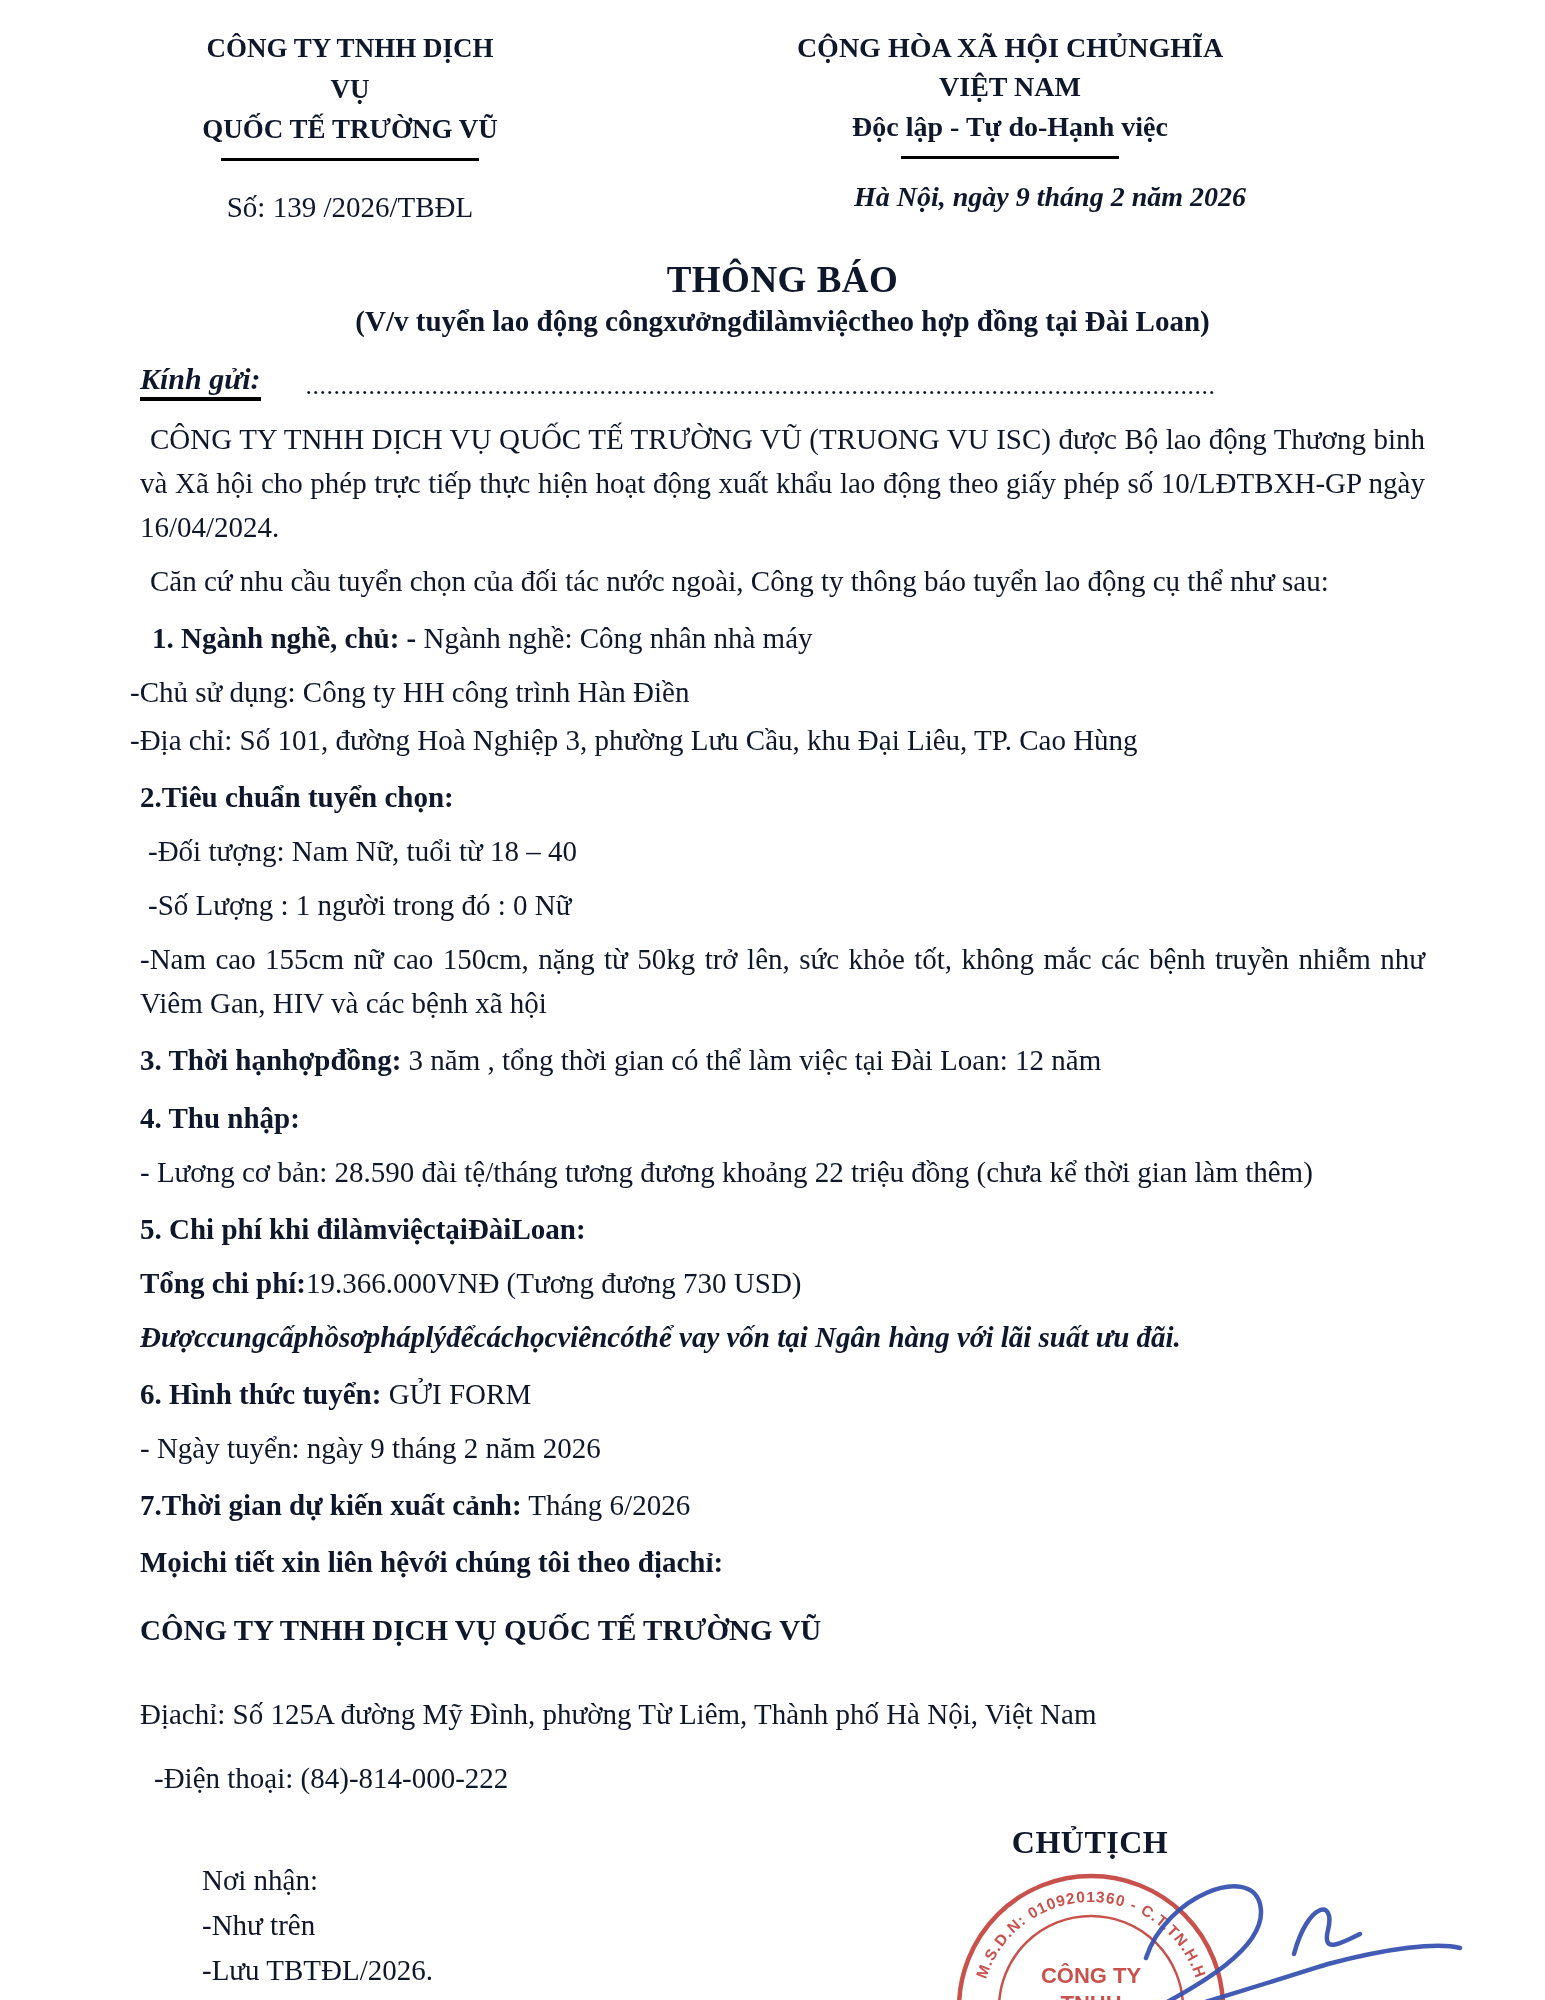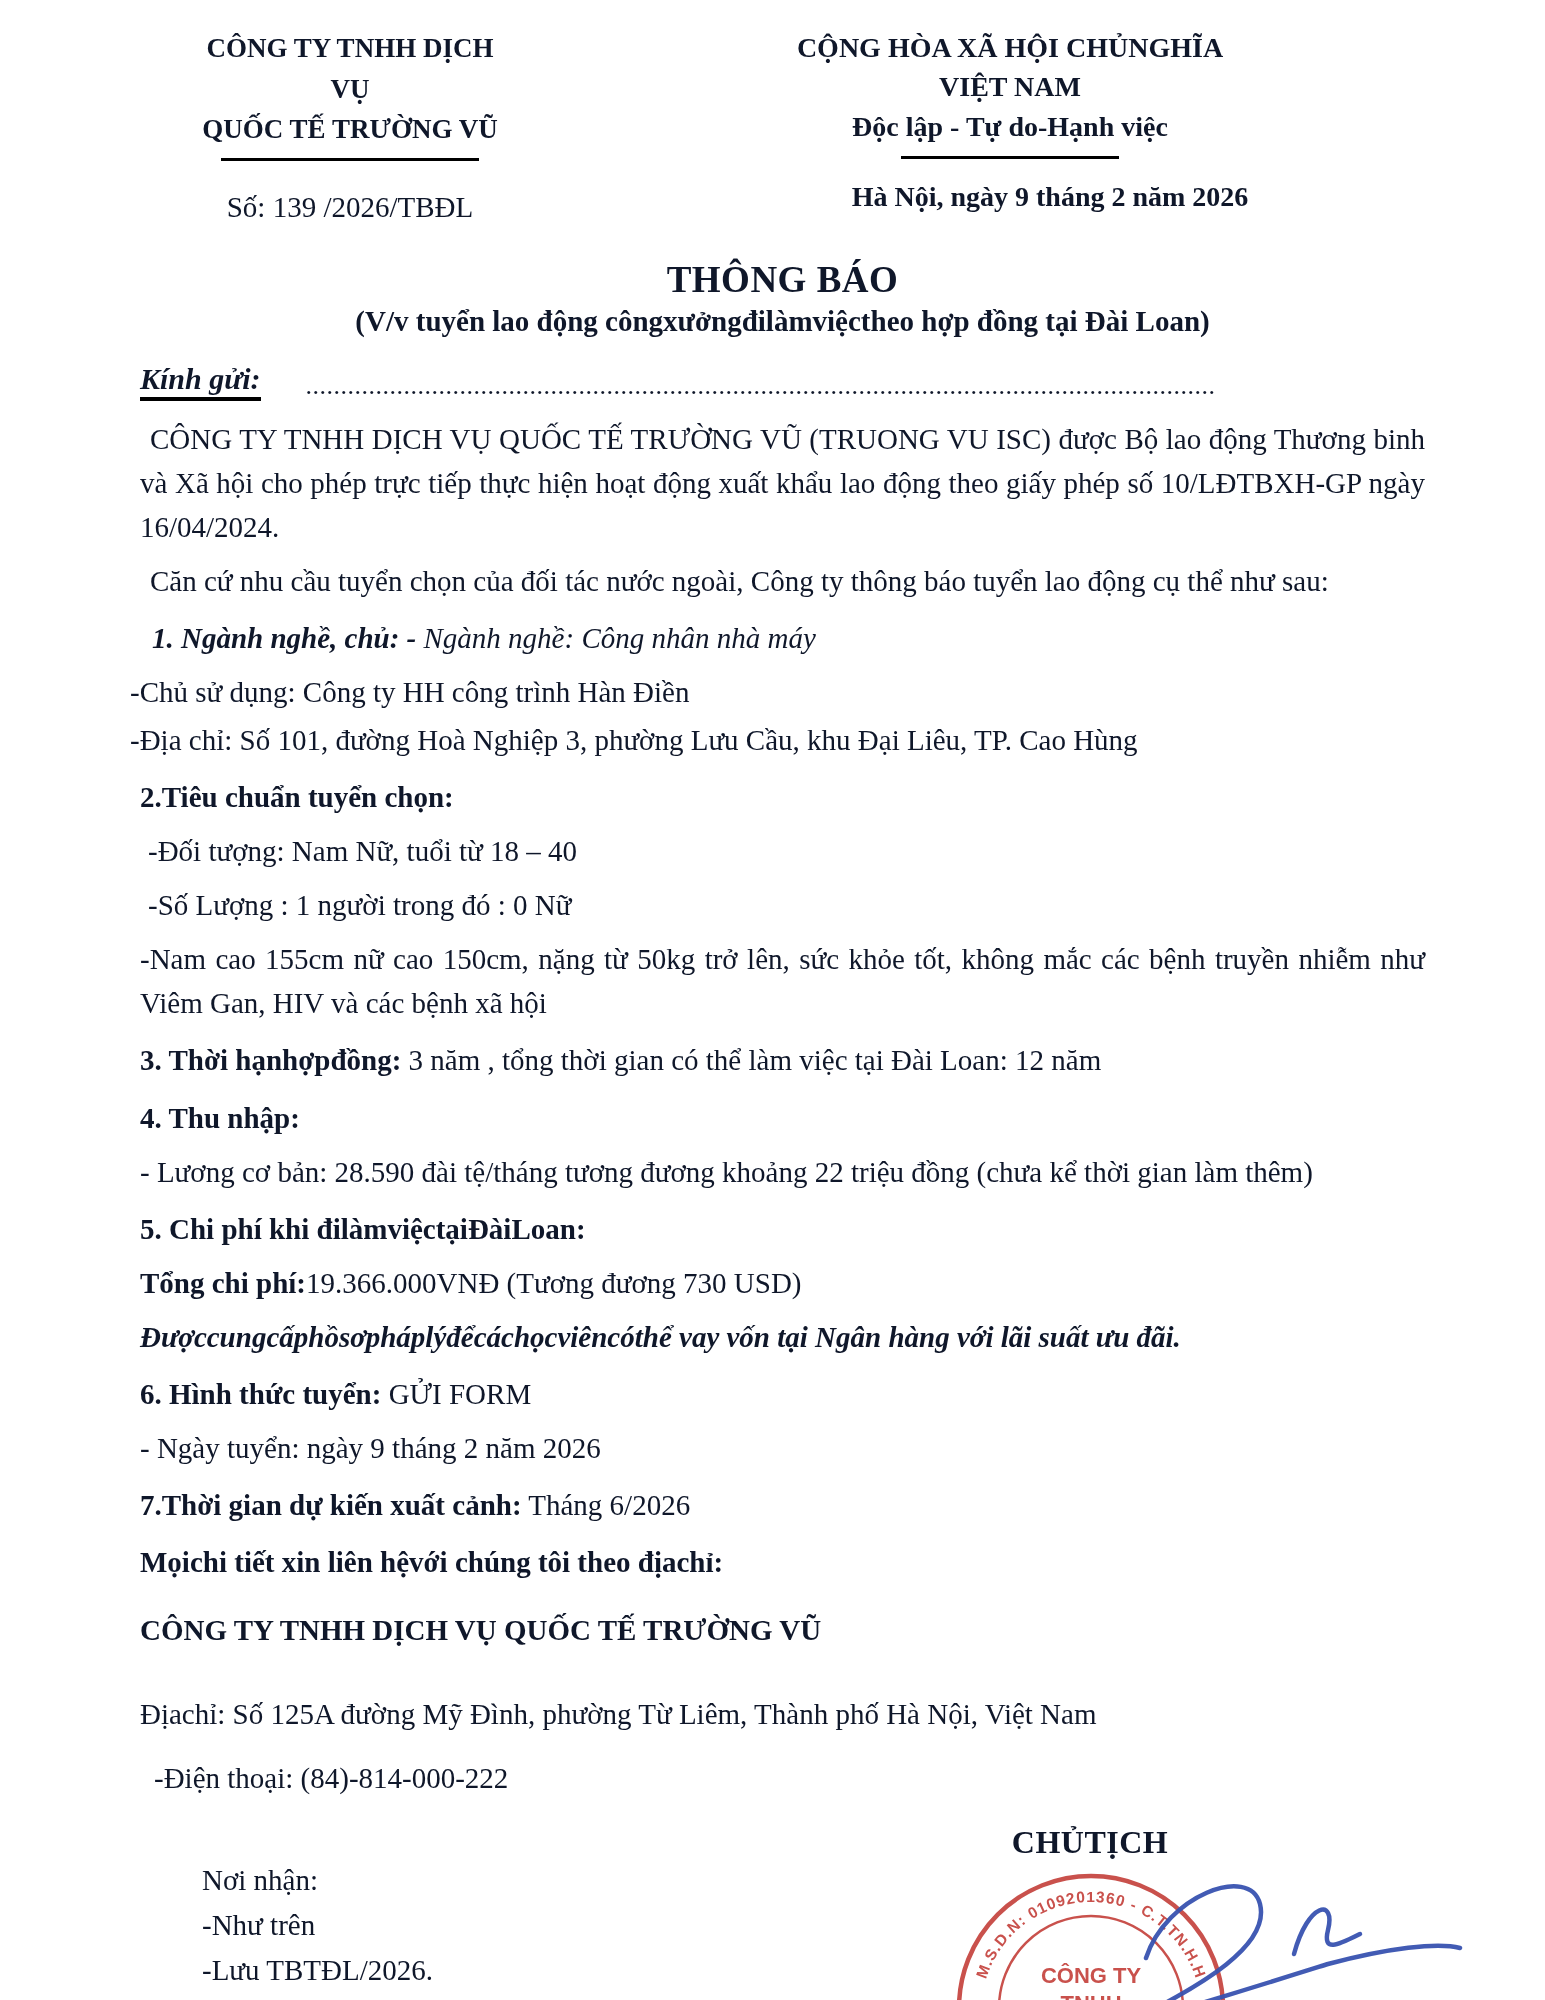--- a/index.html
+++ b/index.html
@@ -16,21 +16,21 @@
   
   .header-row{display:flex;align-items:flex-start;}
   .header-left{width:300px;margin-left:60px;text-align:center;}
   .header-left .hline{font-weight:bold;font-size:27px;line-height:1.5;}
   .rule-left{width:258px;height:0;border-top:3px solid #000;margin:8px auto 0 auto;}
   .doc-number{font-size:29px;margin-top:30px;}
   .header-right{width:470px;margin-left:auto;margin-right:180px;text-align:center;}
   .header-right .hline1{font-weight:bold;font-size:28px;line-height:1.4;}
   .header-right .hline2{font-weight:bold;font-size:28px;line-height:1.5;}
   .rule-right{width:218px;height:0;border-top:3px solid #000;margin:8px auto 0 auto;}
-  .date-line{font-size:28px;font-weight:bold;margin-top:22px;position:relative;left:40px;white-space:nowrap;}
+  .date-line{font-size:28px;font-weight:bold;font-style:italic;margin-top:22px;position:relative;left:40px;white-space:nowrap;}
   
   .title{ text-align:center;font-size:37px;font-weight:bold;margin-top:34px;letter-spacing:.5px;}
   .subtitle{text-align:center;font-size:29px;font-weight:bold;margin-top:4px;}
   
   .kinh-gui{display:flex;align-items:flex-end;margin-top:24px;width:1075px;gap:45px;}
   .kg-label{font-size:30px;font-weight:bold;font-style:italic;border-bottom:4px solid #000;padding-bottom:1px;white-space:nowrap;}
   .dots{flex:1;overflow:hidden;white-space:nowrap;font-size:26px;letter-spacing:.5px;}
   
   .body{font-size:29px;line-height:1.52;}
   .line{margin-top:10px;}
@@ -76,21 +76,21 @@
 
   <div class="kinh-gui">
     <span class="kg-label">Kính gửi:</span>
       <span class="dots">......................................................................................................................................................................................</span>
   </div>
 
   <div class="body">
     <div class="line just indent" style="margin-top:16px;">CÔNG TY TNHH DỊCH VỤ QUỐC TẾ TRƯỜNG VŨ (TRUONG VU ISC) được Bộ lao động Thương binh và Xã hội cho phép trực tiếp thực hiện hoạt động xuất khẩu lao động theo giấy phép số 10/LĐTBXH-GP ngày 16/04/2024.</div>
     <div class="line indent">Căn cứ nhu cầu tuyển chọn của đối tác nước ngoài, Công ty thông báo tuyển lao động cụ thể như sau:</div>
 
-    <div class="line sect" style="padding-left:12px;font-style:italic;"><b class="run">1. Ngành nghề, chủ: -</b><span> Ngành nghề: Công nhân nhà máy</span></div>
+    <div class="line sect" style="padding-left:12px;"><b class="run">1. Ngành nghề, chủ: -</b><span> Ngành nghề: Công nhân nhà máy</span></div>
     <div class="line outdent">-Chủ sử dụng: Công ty HH công trình Hàn Điền</div>
     <div class="line outdent" style="margin-top:4px;">-Địa chỉ: Số 101, đường Hoà Nghiệp 3, phường Lưu Cầu, khu Đại Liêu, TP. Cao Hùng</div>
 
     <div class="line sect"><b class="run">2.Tiêu chuẩn tuyển chọn:</b></div>
     <div class="line" style="padding-left:8px;">-Đối tượng: Nam Nữ, tuổi từ 18 – 40</div>
     <div class="line" style="padding-left:8px;">-Số Lượng : 1 người trong đó : 0 Nữ</div>
     <div class="line just">-Nam cao 155cm nữ cao 150cm, nặng từ 50kg trở lên, sức khỏe tốt, không mắc các bệnh truyền nhiễm như Viêm Gan, HIV và các bệnh xã hội</div>
 
     <div class="line sect"><b class="run">3. Thời hạnhợpđồng:</b><span> 3 năm , tổng thời gian có thể làm việc tại Đài Loan: 12 năm</span></div>
 

